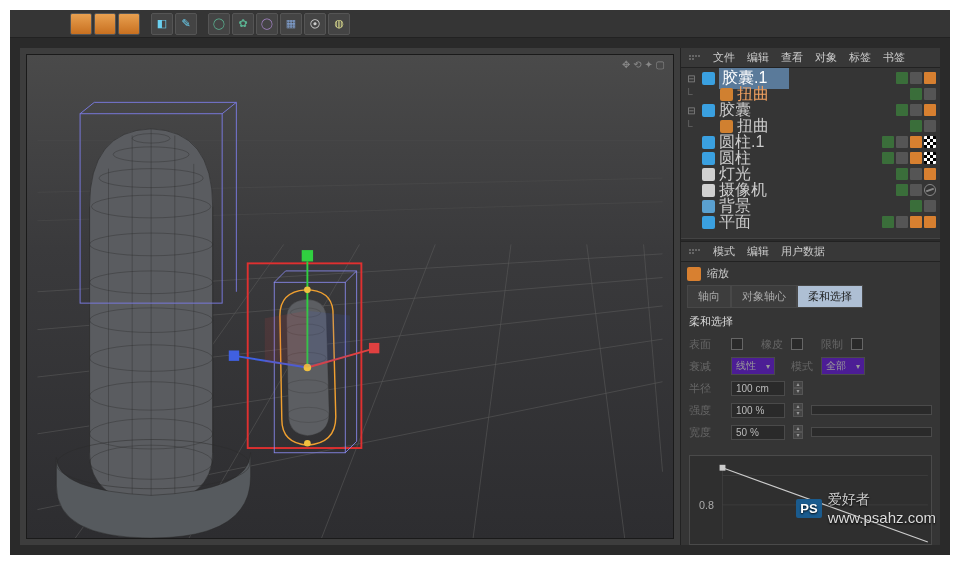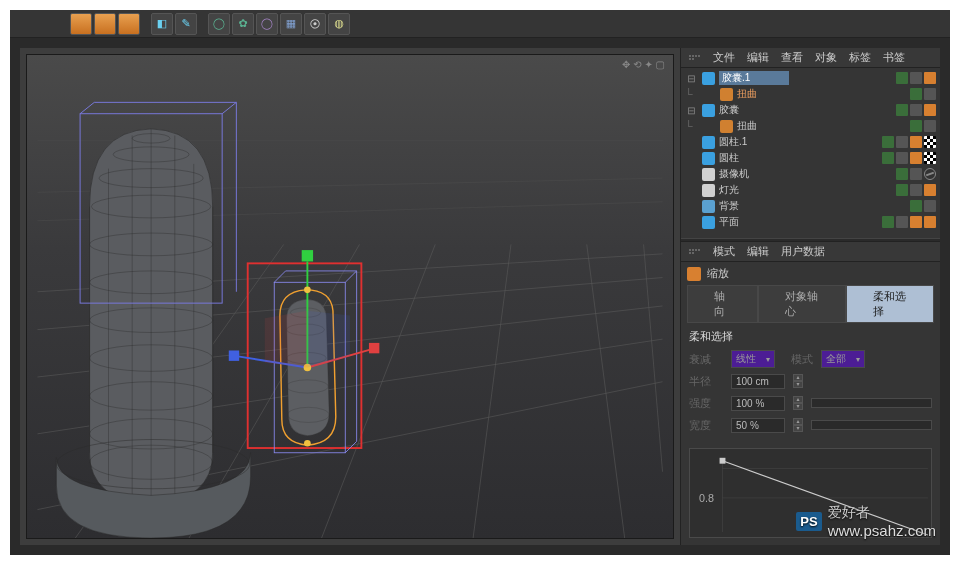--- a/index.html
+++ b/index.html
@@ -14,53 +14,53 @@
 .vp-icons{position:absolute;right:8px;top:4px;display:flex;gap:6px;color:#888;font-size:10px}
 .right-panel{position:absolute;right:10px;top:38px;bottom:10px;width:260px;background:#353535;border-left:1px solid #222;display:flex;flex-direction:column}
 .menubar{height:20px;background:#383838;border-bottom:1px solid #222;display:flex;align-items:center;gap:12px;padding:0 8px;font-size:11px;color:#bbb}
 .grip{width:12px;display:flex;flex-wrap:wrap;gap:1px}
 .grip span{width:2px;height:2px;background:#666}
 .obj-tree{flex:0 0 170px;overflow:auto;background:#353535;padding:2px 0}
 .tree-row{display:flex;align-items:center;height:16px;padding:0 4px;gap:4px}
 .tree-indent{width:14px;display:inline-block}
 .tree-line{color:#666}
 .tree-ico{width:13px;height:13px;display:inline-flex;align-items:center;justify-content:center;font-size:10px}
-.tree-lbl{flex:0 0 70px;font-size:10px}
+.tree-lbl{flex:0 0 70px;font-size:16px}
 .tree-lbl.sel{background:#5a7a9a;color:#fff;padding:0 3px}
 .tree-lbl.hi{color:#f0a060}
 .tree-tags{display:flex;gap:2px;margin-left:auto}
 .tag{width:12px;height:12px;border-radius:1px}
 .tag.g{background:#3a6e3a}
 .tag.gr{background:#555}
 .tag.o{background:#d88030}
 .tag.c{background:repeating-conic-gradient(#000 0 25%,#fff 0 50%) 0 0/6px 6px}
 .tag.nb{width:12px;height:12px;border:1px solid #888;border-radius:50%;background:#333;position:relative}
 .tag.nb::after{content:"";position:absolute;left:1px;right:1px;top:4px;height:2px;background:#888;transform:rotate(-20deg)}
 .divider{height:4px;background:#2a2a2a;border-top:1px solid #444;border-bottom:1px solid #222;cursor:ns-resize}
 .attr-panel{flex:1;background:#353535;display:flex;flex-direction:column;overflow:hidden}
 .attr-head{display:flex;align-items:flex-end;gap:6px;padding:4px 6px}
 .attr-ico{width:14px;height:14px;background:#d88030;border-radius:2px}
 .tabs{display:flex;padding:0 6px;gap:0}
-.tab{padding:3px 26px;background:#3d3d3d;border:1px solid #484848;font-size:11px;color:#aaa}
+.tab{padding:3px 10px;background:#3d3d3d;border:1px solid #484848;font-size:11px;color:#aaa}
 .tab.active{background:#aebfd4;color:#1a1a1a;font-weight:500}
 .attr-section{padding:6px 8px}
 .sec-title{font-size:11px;color:#ddd;margin-bottom:6px}
 .field-row{display:flex;align-items:center;gap:8px;margin-bottom:4px;height:18px}
 .field-lbl{width:34px;font-size:11px;color:#888}
 .field-lbl.dim{color:#666}
 .chk{width:12px;height:12px;border:1px solid #666;background:#2a2a2a;display:inline-flex;align-items:center;justify-content:center}
 .chk.on::after{content:"✓";color:#d88030;font-size:10px;line-height:1}
 .dd{background:#4c1d95;border:1px solid #4a4a4a;padding:1px 4px;font-size:10px;color:#999;min-width:44px;display:inline-flex;align-items:center;justify-content:space-between}
 .dd::after{content:"▾";font-size:8px;margin-left:3px}
 .num-input{background:#2a2a2a;border:1px solid #4a4a4a;padding:1px 4px;font-size:10px;color:#bbb;width:54px}
 .spinner{width:10px;display:flex;flex-direction:column}
 .spinner span{height:7px;background:#444;border:1px solid #555;font-size:6px;text-align:center;line-height:5px;color:#999}
 .slider{flex:1;height:10px;background:#2a2a2a;border:1px solid #4a4a4a;position:relative;max-width:140px}
 .graph{margin:4px 8px;height:90px;background:#2f2f2f;border:1px solid #4a4a4a;position:relative}
-.watermark{position:absolute;right:14px;bottom:16px;display:flex;align-items:center;gap:6px;color:#fff;text-shadow:0 1px 2px #000}
+.watermark{position:absolute;right:14px;bottom:29px;display:flex;align-items:center;gap:6px;color:#fff;text-shadow:0 1px 2px #000}
 .watermark .ps{background:#1a5b8e;color:#fff;padding:2px 4px;font-weight:bold;font-size:13px;border-radius:2px}
 .watermark .txt{font-size:14px}
 .watermark .sub{font-size:15px;color:#ddd}
 </style>
 </head>
 <body>
 
 <div class="outer">
 
   <div class="toolbar">
@@ -267,35 +267,35 @@
           <span class="tree-tags">
             <span class="tag g"></span>
             <span class="tag gr"></span>
             <span class="tag o"></span>
             <span class="tag c"></span>
           </span>
         </div>
         <div class="tree-row">
           <span class="tree-ico" style="color:#888"></span>
           <span class="tree-ico" style="background:#d0d0d0;border-radius:2px"></span>
+          <span class="tree-lbl">灯光</span>
+          <span class="tree-tags">
+            <span class="tag g"></span>
+            <span class="tag gr"></span>
+            <span class="tag o"></span>
+          </span>
+        </div>
+        <div class="tree-row">
+          <span class="tree-ico" style="color:#888"></span>
+          <span class="tree-ico" style="background:#d0d0d0;border-radius:2px"></span>
           <span class="tree-lbl">摄像机</span>
           <span class="tree-tags">
             <span class="tag g"></span>
             <span class="tag gr"></span>
             <span class="tag nb"></span>
-          </span>
-        </div>
-        <div class="tree-row">
-          <span class="tree-ico" style="color:#888"></span>
-          <span class="tree-ico" style="background:#d0d0d0;border-radius:2px"></span>
-          <span class="tree-lbl">灯光</span>
-          <span class="tree-tags">
-            <span class="tag g"></span>
-            <span class="tag gr"></span>
-            <span class="tag o"></span>
           </span>
         </div>
         <div class="tree-row">
           <span class="tree-ico" style="color:#888"></span>
           <span class="tree-ico" style="background:#5aa0d0;border-radius:2px"></span>
           <span class="tree-lbl">背景</span>
           <span class="tree-tags">
             <span class="tag g"></span>
             <span class="tag gr"></span>
           </span>
@@ -336,20 +336,28 @@
       </div>
       <div class="tabs" id="tabs">
           <div class="tab">轴向</div>
           <div class="tab">对象轴心</div>
           <div class="tab active">柔和选择</div>
         </div>
       <div class="attr-section">
         <div class="sec-title">柔和选择</div>
 
 
+        <div class="field-row">
+          <span class="field-lbl dim">表面</span>
+          <span class="chk"></span>
+          <span class="field-lbl dim" style="width:auto;margin-left:10px">橡皮</span>
+          <span class="chk"></span>
+          <span class="field-lbl dim" style="width:auto;margin-left:10px">限制</span>
+          <span class="chk"></span>
+        </div>
 
         <div class="field-row">
           <span class="field-lbl dim">衰减</span>
           <span class="dd">线性</span>
           <span class="field-lbl dim" style="width:auto;margin-left:8px">模式</span>
           <span class="dd">全部</span>
         </div>
 
         <div class="field-row">
           <span class="field-lbl dim">半径</span>

